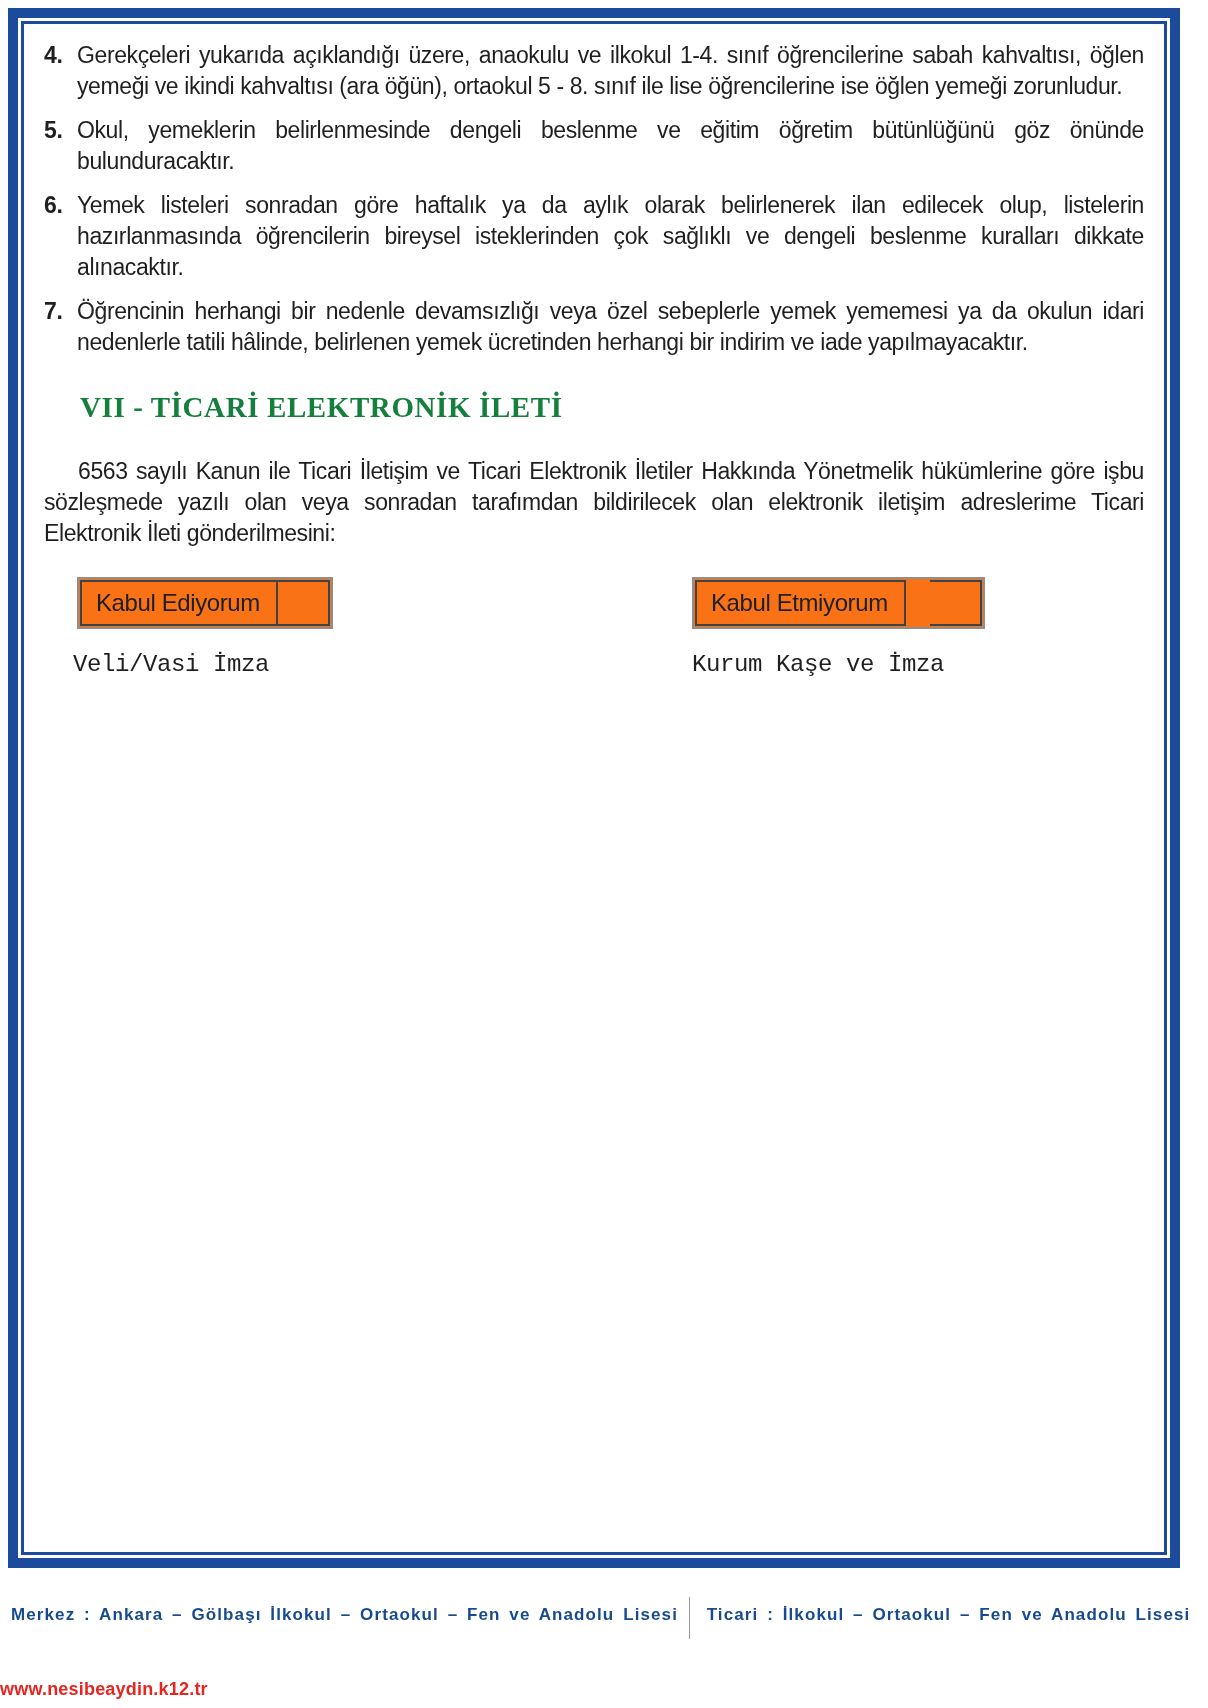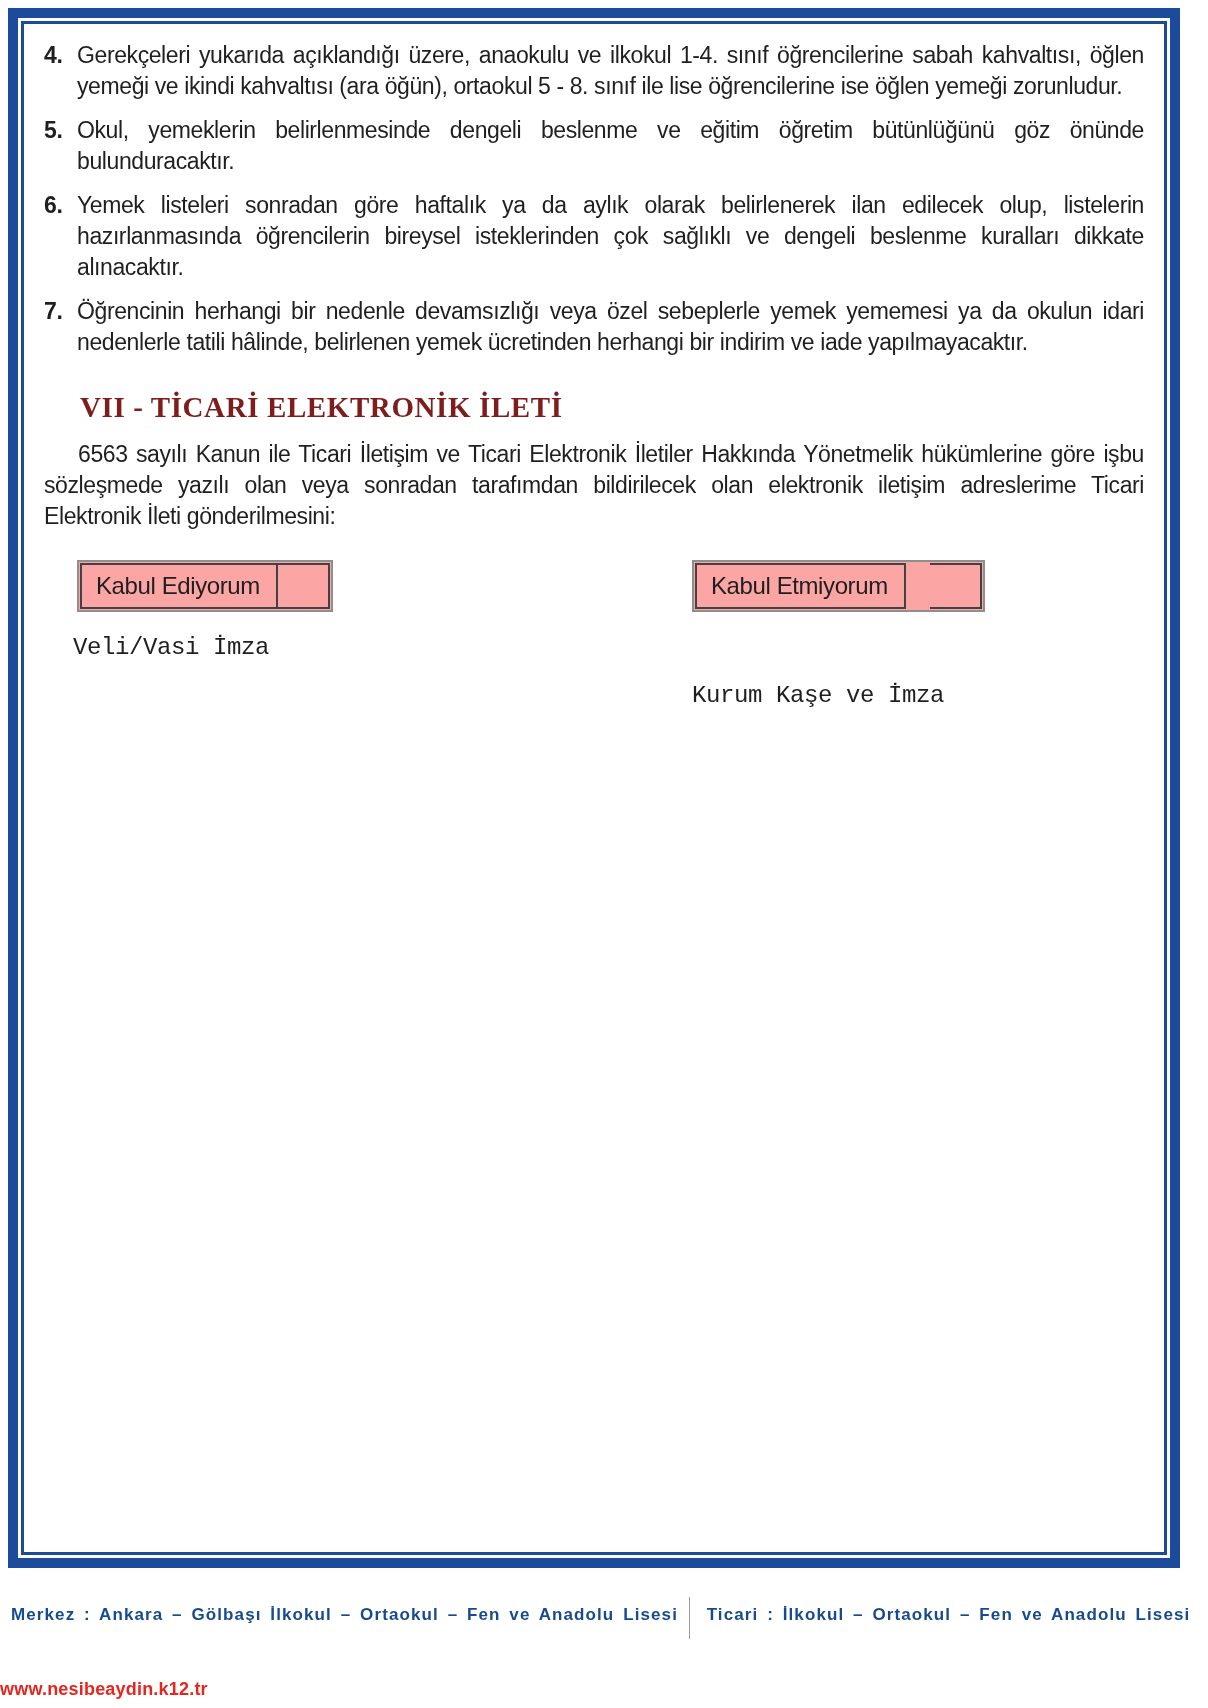--- a/index.html
+++ b/index.html
@@ -50,42 +50,42 @@
     flex:1;
     text-align:justify;
   }
 
   .section-heading {
     margin:34px 0 0 36px;
     font-family:"Liberation Serif","DejaVu Serif",serif;
     font-weight:bold;
     font-size:29px;
     letter-spacing:0.6px;
-    color:#7f1d1d;
+    color:#15803d;
   }
 
   .section-paragraph {
-    margin-top:16px;
+    margin-top:33px;
     text-align:justify;
     text-indent:34px;
   }
 
   
   .consent-row {
     position:relative;
     margin-top:28px;
     height:50px;
   }
   .consent-box {
     position:absolute;
     top:0;
     display:inline-flex;
     align-items:stretch;
     border:2px solid #8e8e8e;
-    background:#fca5a5;
+    background:#f97316;
     padding:1px;
     text-align:center;
   }
   .consent-box.accept  { left:33px; }
   .consent-box.decline { left:648px;gap:24px; }
   .consent-label {
     border:2px solid #424242;
     padding:5px 16px 6px 14px;
     font-size:24px;
     letter-spacing:-0.4px;
@@ -100,21 +100,21 @@
   }
 
   .signature-row {
     position:relative;
     margin-top:22px;
     height:32px;
     font-size:24px;
   }
   .signature-label { position:absolute; top:0; white-space:nowrap;font-family:Liberation Mono, monospace; }
   .signature-label.left  { left:29px; }
-  .signature-label.right { left:648px;margin-top:48px; }
+  .signature-label.right { left:648px; }
 
   
   .footer {
     position:absolute;
     left:0; top:1597px;
     width:1161px;
     height:44px;
   }
   .footer-text {
     position:absolute;

